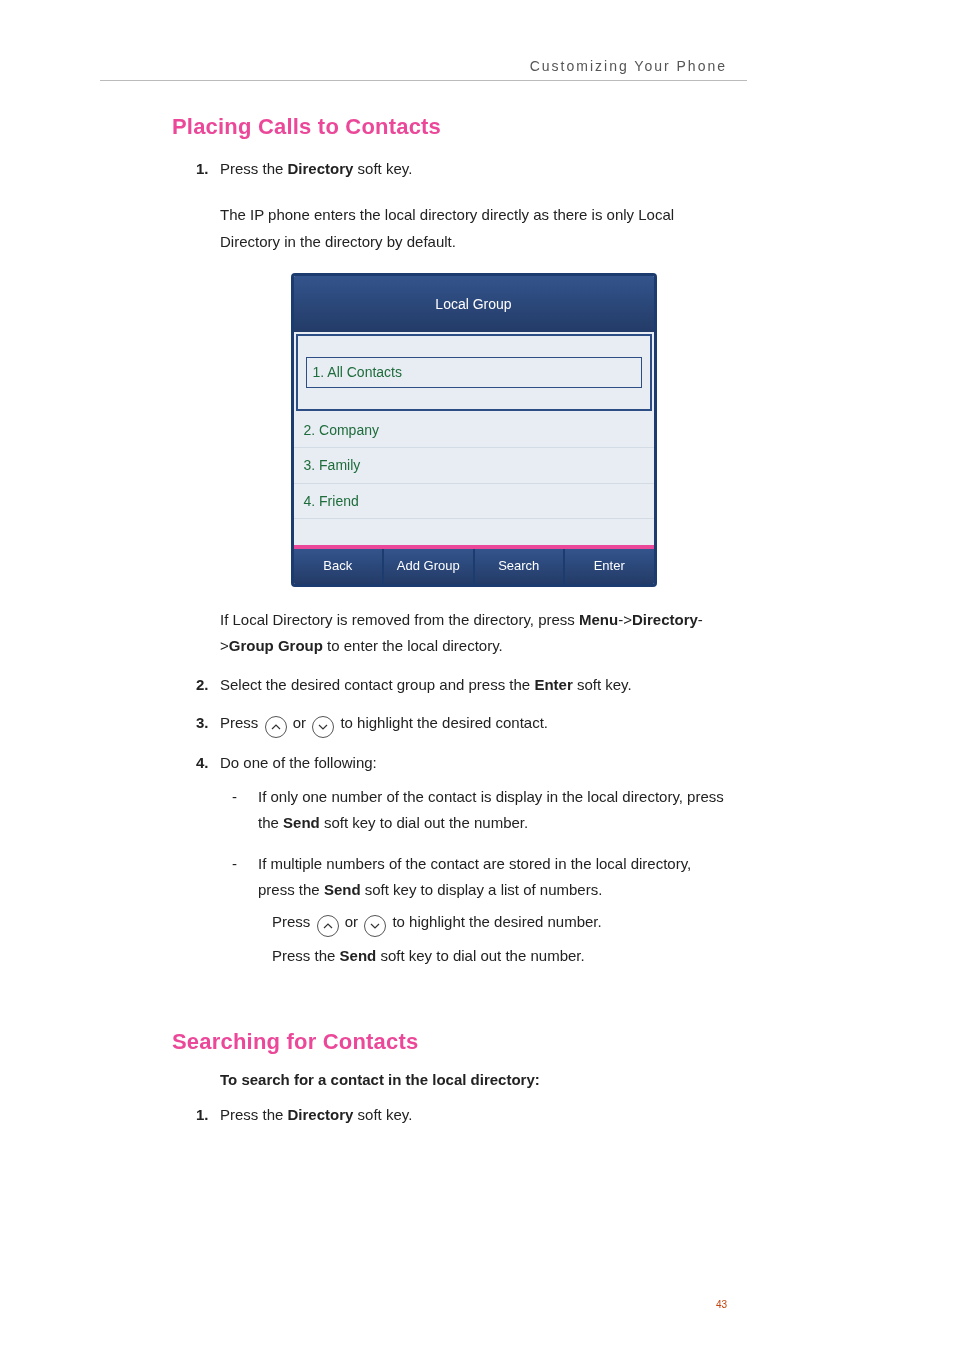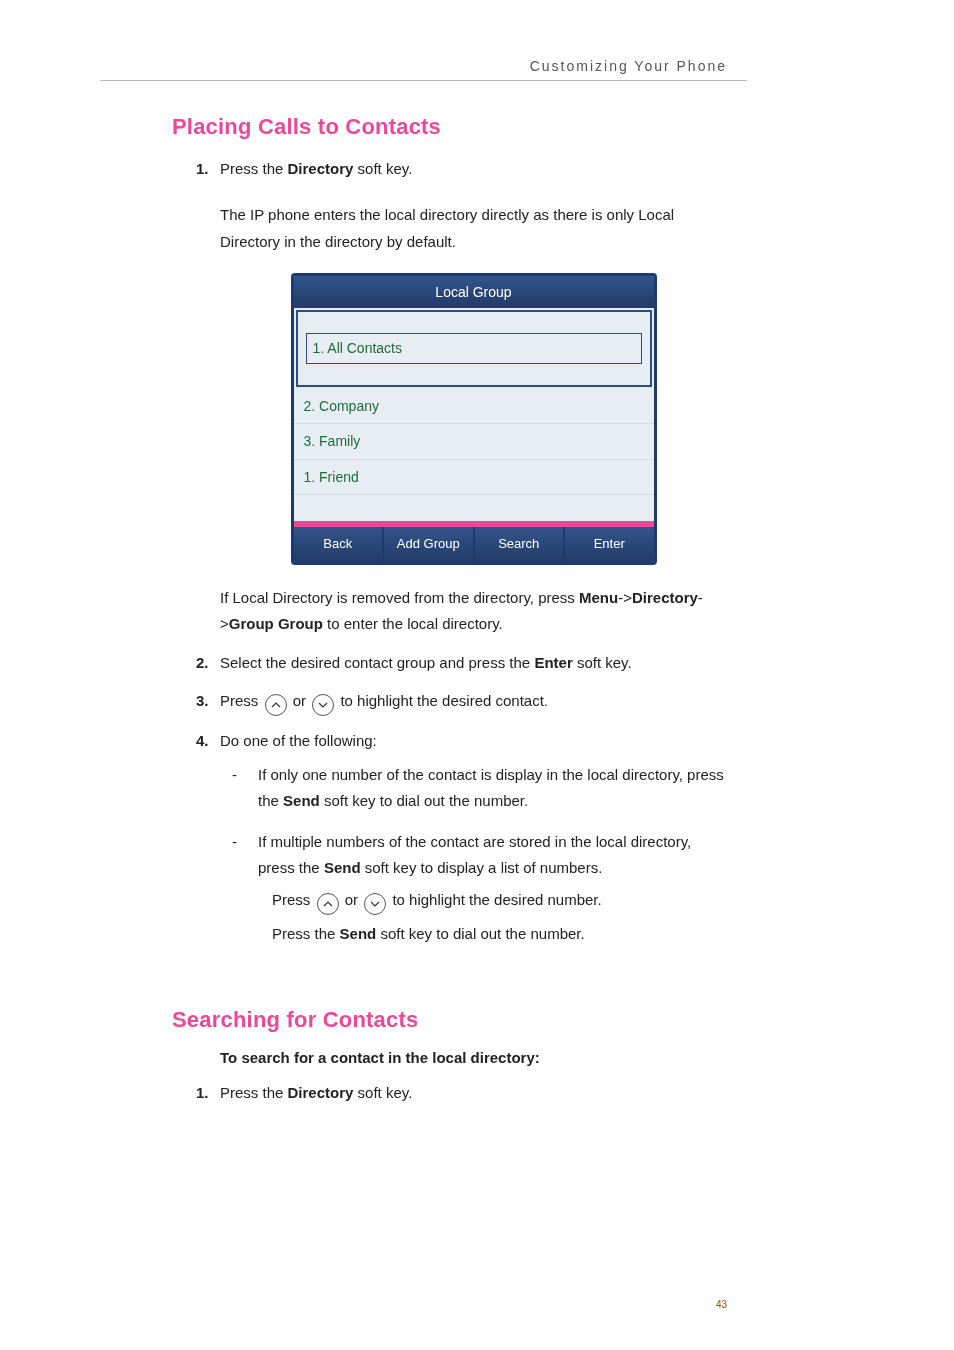--- a/index.html
+++ b/index.html
@@ -118,21 +118,21 @@
     font-family: Arial, sans-serif;
     border-radius: 4px;
     overflow: hidden;
   }
   .ps-title {
     background: #2d4d85;
     background: linear-gradient(#33548c, #233b67);
     color: #fff;
     font-size: 14px;
     text-align: center;
-    padding: 4px 0;
+    padding: 16px 0;
   }
   .ps-list {
     background: #e8edf3;
   }
   .ps-row {
     color: #1e6c3b;
     font-size: 14px;
     padding: 5px 10px;
     border-bottom: 1px solid #d3dbe4;
   }
@@ -143,21 +143,21 @@
   }
   .ps-row.selected .sel-inner {
     border: 1px solid #2d4d85;
     padding: 2px 6px;
   }
   .ps-blank {
     height: 26px;
   }
   .ps-softkeys {
     display: flex;
-    border-top: 6px solid #ec4899;
+    border-top: 4px solid #ec4899;
   }
   .ps-sk {
     flex: 1;
     text-align: center;
     color: #fff;
     font-size: 13px;
     background: #2d4d85;
     background: linear-gradient(#33548c, #233b67);
     padding: 6px 0;
     border-right: 2px solid #1c3b6e;
@@ -192,21 +192,21 @@
         <div class="para">The IP phone enters the local directory directly as there is only Local Directory in the directory by default.</div>
 
         <div class="phone-screen">
           <div class="ps-title">Local Group</div>
           <div class="ps-list">
             <div class="ps-row selected">
                 <div class="sel-inner">1. All Contacts</div>
               </div>
             <div class="ps-row">2. Company</div>
             <div class="ps-row">3. Family</div>
-            <div class="ps-row">1. Friend</div>
+            <div class="ps-row">4. Friend</div>
             <div class="ps-blank"></div>
           </div>
           <div class="ps-softkeys">
             <div class="ps-sk">Back</div>
             <div class="ps-sk">Add Group</div>
             <div class="ps-sk">Search</div>
             <div class="ps-sk">Enter</div>
           </div>
         </div>
 

